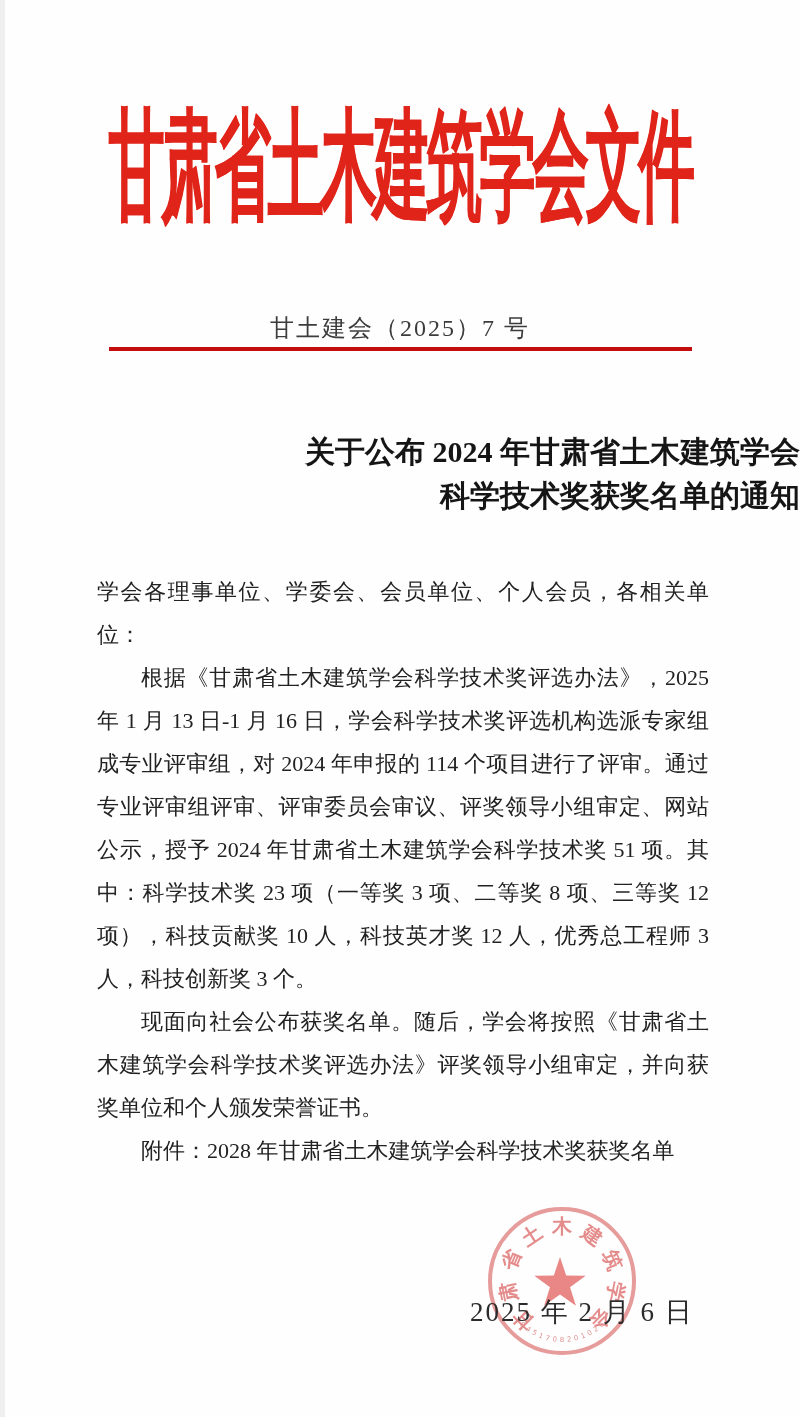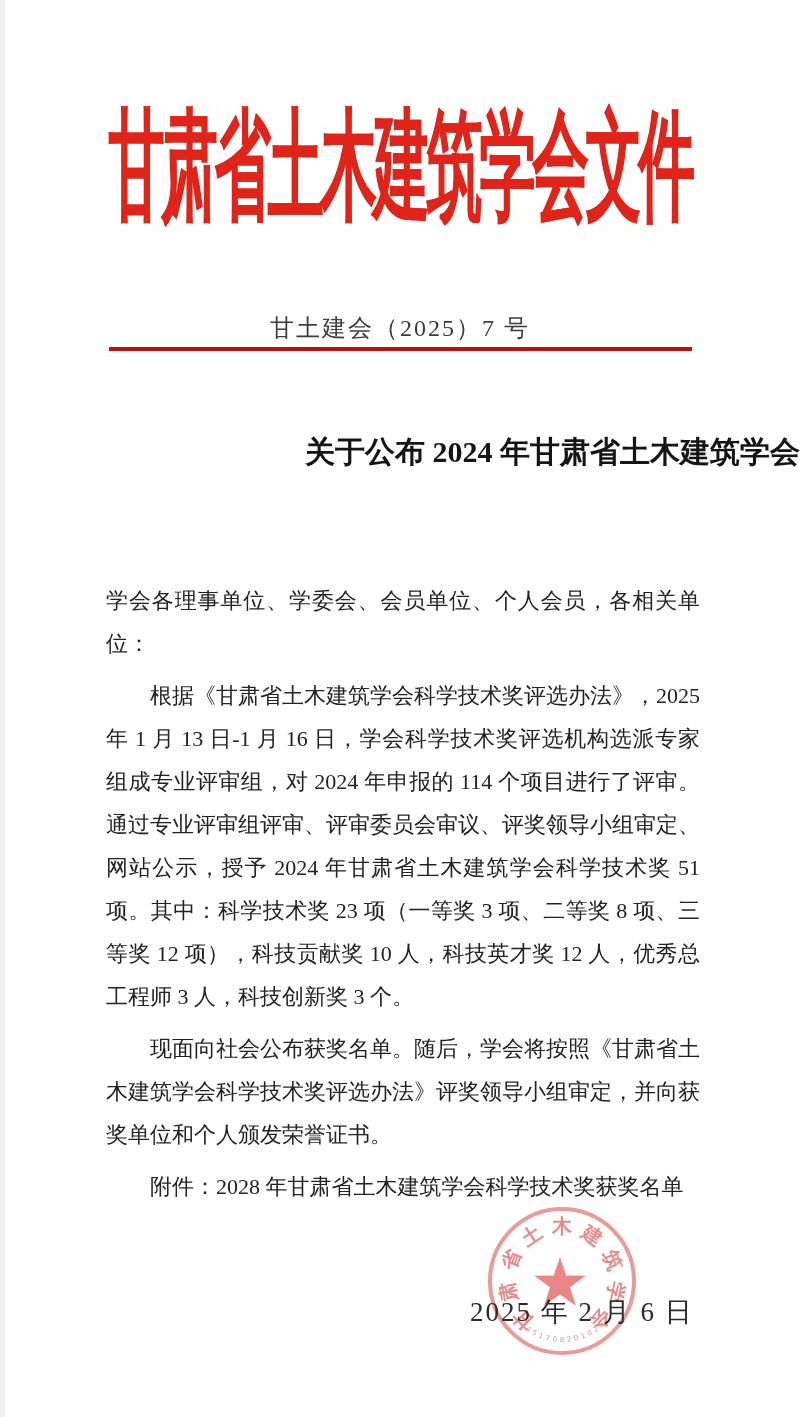--- a/index.html
+++ b/index.html
@@ -50,21 +50,21 @@
     color: #151515;
   }
   .body-text {
     position: absolute; top: 570px; left: 97px;
     width: 612px;
     font-size: 22px;
     line-height: 43px;
     text-align: justify;
     color: #222222;
   }
-  .body-text p { margin: 9px; }
+  .body-text p { margin: 0; }
   .body-text p.indent { text-indent: 44px; }
   .attachment {
     margin-top: 46px;
     text-indent: 44px;
   }
   .seal {
     position: absolute; left: 480px; top: 1203px;
     width: 164px; height: 164px;
     z-index: 2;
     opacity: 0.92;
@@ -101,20 +101,21 @@
   <div class="header-wrap">
     <div class="header-title">甘肃省土木建筑学会文件</div>
   </div>
 
   <div class="doc-number">甘土建会（2025）7 号</div>
 
   <div class="red-rule"></div>
 
   <div class="doc-title">
     <div>关于公布 2024 年甘肃省土木建筑学会</div>
+    <div>科学技术奖获奖名单的通知</div>
   </div>
 
   <div class="body-text">
     <p>学会各理事单位、学委会、会员单位、个人会员，各相关单位：</p>
     <p class="indent">根据《甘肃省土木建筑学会科学技术奖评选办法》，2025 年 1 月 13 日-1 月 16 日，学会科学技术奖评选机构选派专家组成专业评审组，对 2024 年申报的 114 个项目进行了评审。通过专业评审组评审、评审委员会审议、评奖领导小组审定、网站公示，授予 2024 年甘肃省土木建筑学会科学技术奖 51 项。其中：科学技术奖 23 项（一等奖 3 项、二等奖 8 项、三等奖 12 项），科技贡献奖 10 人，科技英才奖 12 人，优秀总工程师 3 人，科技创新奖 3 个。</p>
     <p class="indent">现面向社会公布获奖名单。随后，学会将按照《甘肃省土木建筑学会科学技术奖评选办法》评奖领导小组审定，并向获奖单位和个人颁发荣誉证书。</p>
     <p class="attachment">附件：2028 年甘肃省土木建筑学会科学技术奖获奖名单</p>
   </div>
 
   <svg class="seal" viewBox="0 0 164 164">

